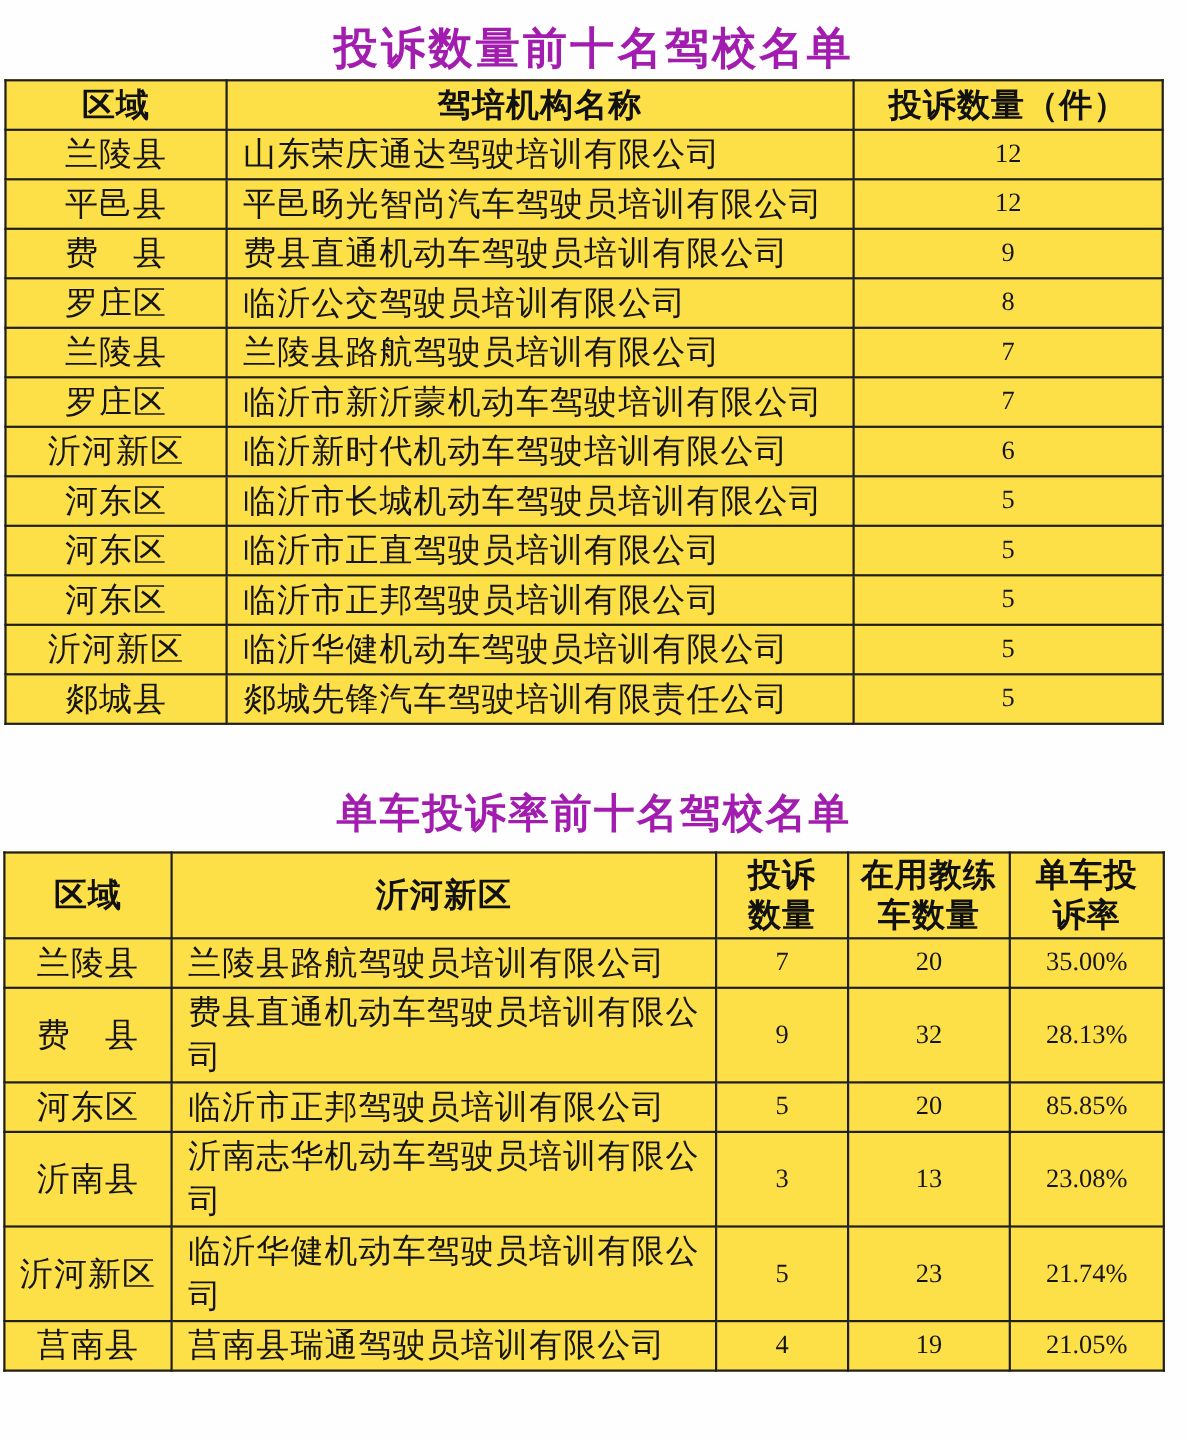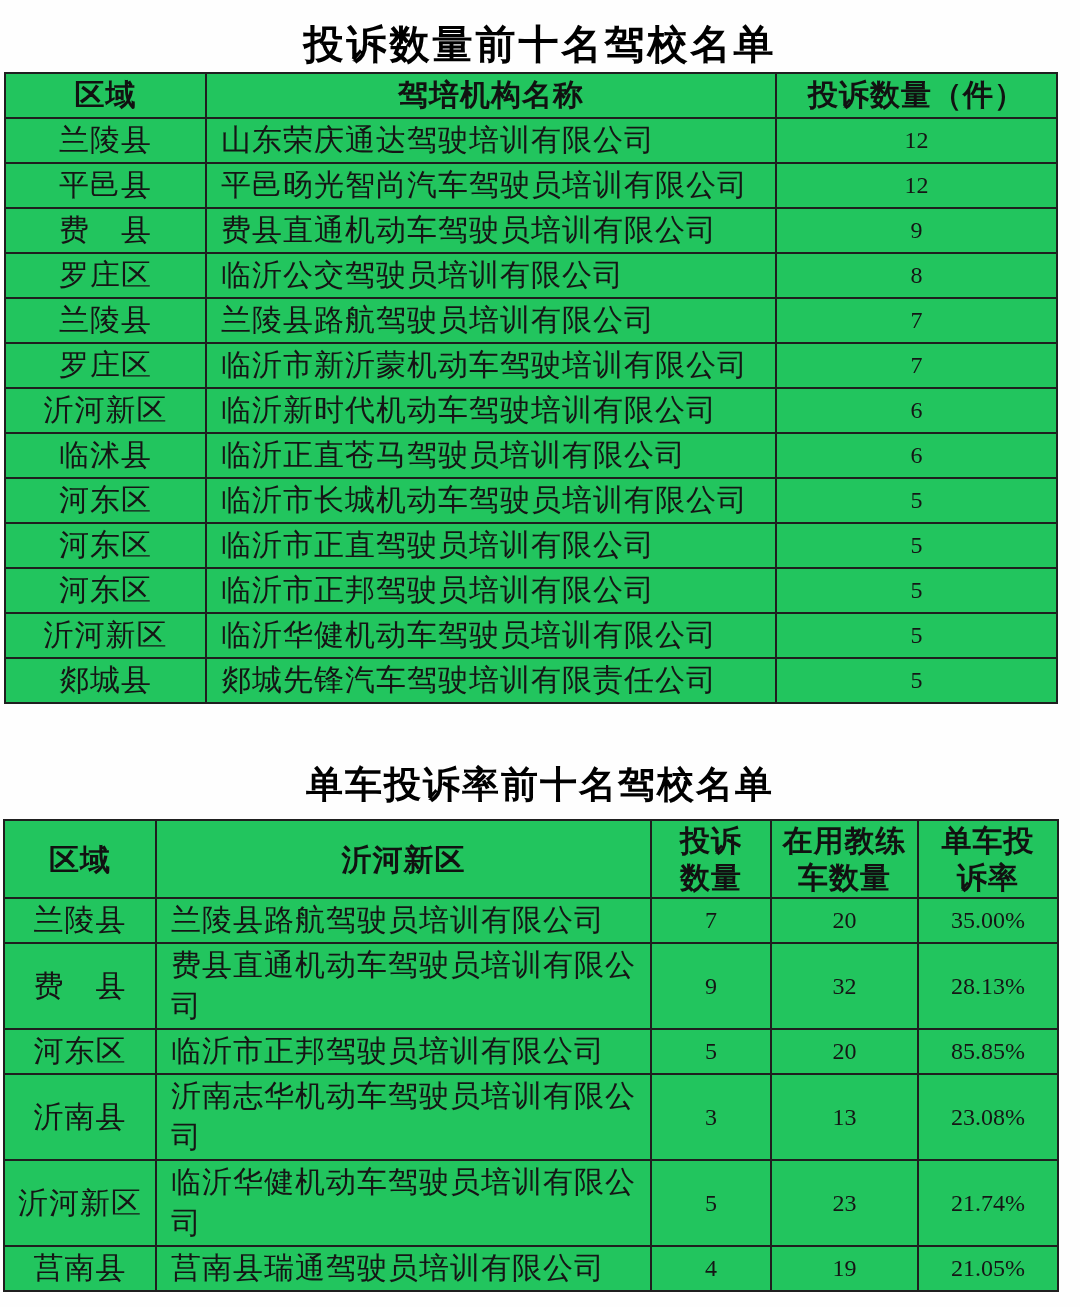--- a/index.html
+++ b/index.html
@@ -11,29 +11,29 @@
     font-family: "Liberation Serif", "DejaVu Serif", serif;
     overflow: hidden;
   }
   .page { width: 1080px; height: 1307px; position: relative; }
 
   .title {
     margin: 0;
     text-align: center;
     font-family: "Liberation Sans", "DejaVu Sans", sans-serif;
     font-weight: 700;
-    color: #000000;
+    color: #a21caf;
   }
   .t1 { padding-top: 22px; font-size: 40px; letter-spacing: 3px; line-height: 44px; }
   .t2 { padding-top: 60px; font-size: 37px; letter-spacing: 2px; line-height: 42px; }
 
   table.tbl {
     border-collapse: collapse;
     table-layout: fixed;
-    background: #22c55e;
+    background: #fde047;
   }
   .tbl th, .tbl td {
     border: 2px solid #1f1f1f;
     overflow: hidden;
     text-align: center;
     vertical-align: middle;
   }
   .tbl th {
     font-family: "Liberation Sans", "DejaVu Sans", sans-serif;
     font-weight: 700;
@@ -104,25 +104,20 @@
         <td class="c-num">7</td>
       </tr>
       <tr>
         <td class="c-region">罗庄区</td>
         <td class="c-name">临沂市新沂蒙机动车驾驶培训有限公司</td>
         <td class="c-num">7</td>
       </tr>
       <tr>
         <td class="c-region">沂河新区</td>
         <td class="c-name">临沂新时代机动车驾驶培训有限公司</td>
-        <td class="c-num">6</td>
-      </tr>
-      <tr>
-        <td class="c-region">临沭县</td>
-        <td class="c-name">临沂正直苍马驾驶员培训有限公司</td>
         <td class="c-num">6</td>
       </tr>
       <tr>
         <td class="c-region">河东区</td>
         <td class="c-name">临沂市长城机动车驾驶员培训有限公司</td>
         <td class="c-num">5</td>
       </tr>
       <tr>
         <td class="c-region">河东区</td>
         <td class="c-name">临沂市正直驾驶员培训有限公司</td>

